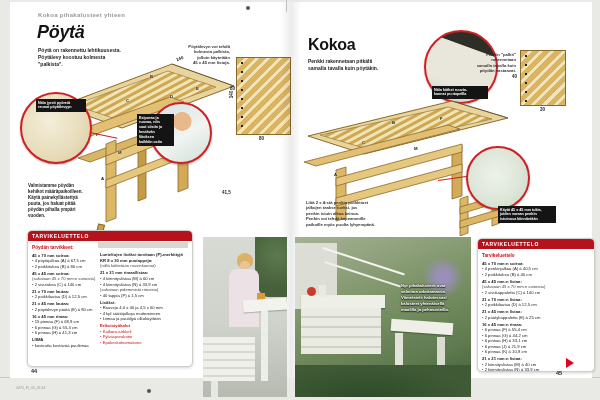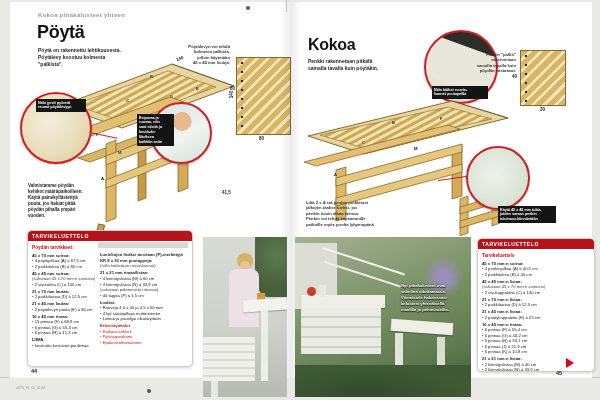--- a/index.html
+++ b/index.html
@@ -52,21 +52,21 @@
   <div class="abs" id="spread"></div>
 
   <div class="abs crop" style="left:286px;top:0;width:1px;height:12px;"></div>
   <div class="abs regdot" style="left:246px;top:6px;"></div>
   <div class="abs regdot" style="left:147px;top:389px;"></div>
   <div class="abs crop" style="left:0;top:377px;width:10px;height:1px;"></div>
   <div class="abs crop" style="left:592px;top:377px;width:8px;height:1px;"></div>
   <div class="abs slug" style="left:16px;top:386px;">4470_FI_44_45  44</div>
 
   <div class="abs kicker" style="left:38px;top:12px;">Kokoa pihakalusteet yhteen</div>
-  <div class="abs title" style="left:37px;top:22px;font-size:18px;">Pöytä</div>
+  <div class="abs title" style="left:37px;top:22px;font-size:18px;font-style:italic;">Pöytä</div>
   <div class="abs t-intro pre" style="left:38px;top:47px;width:90px;">Pöytä on rakennettu lehtikuusesta.
 Pöytälevy koostuu kolmesta
 "palkista".</div>
 
   <div class="abs t-note pre" style="left:150px;top:44px;width:80px;text-align:right;">Pöytälevyn voi tehdä
 kolmesta palkista,
 jolloin käytetään
 45 x 45 mm listoja.</div>
   <div class="abs wood-panel" style="left:236px;top:57px;width:55px;height:78px;">
     <div class="abs panel-dots" style="left:4px;top:4px;height:70px;"></div>

